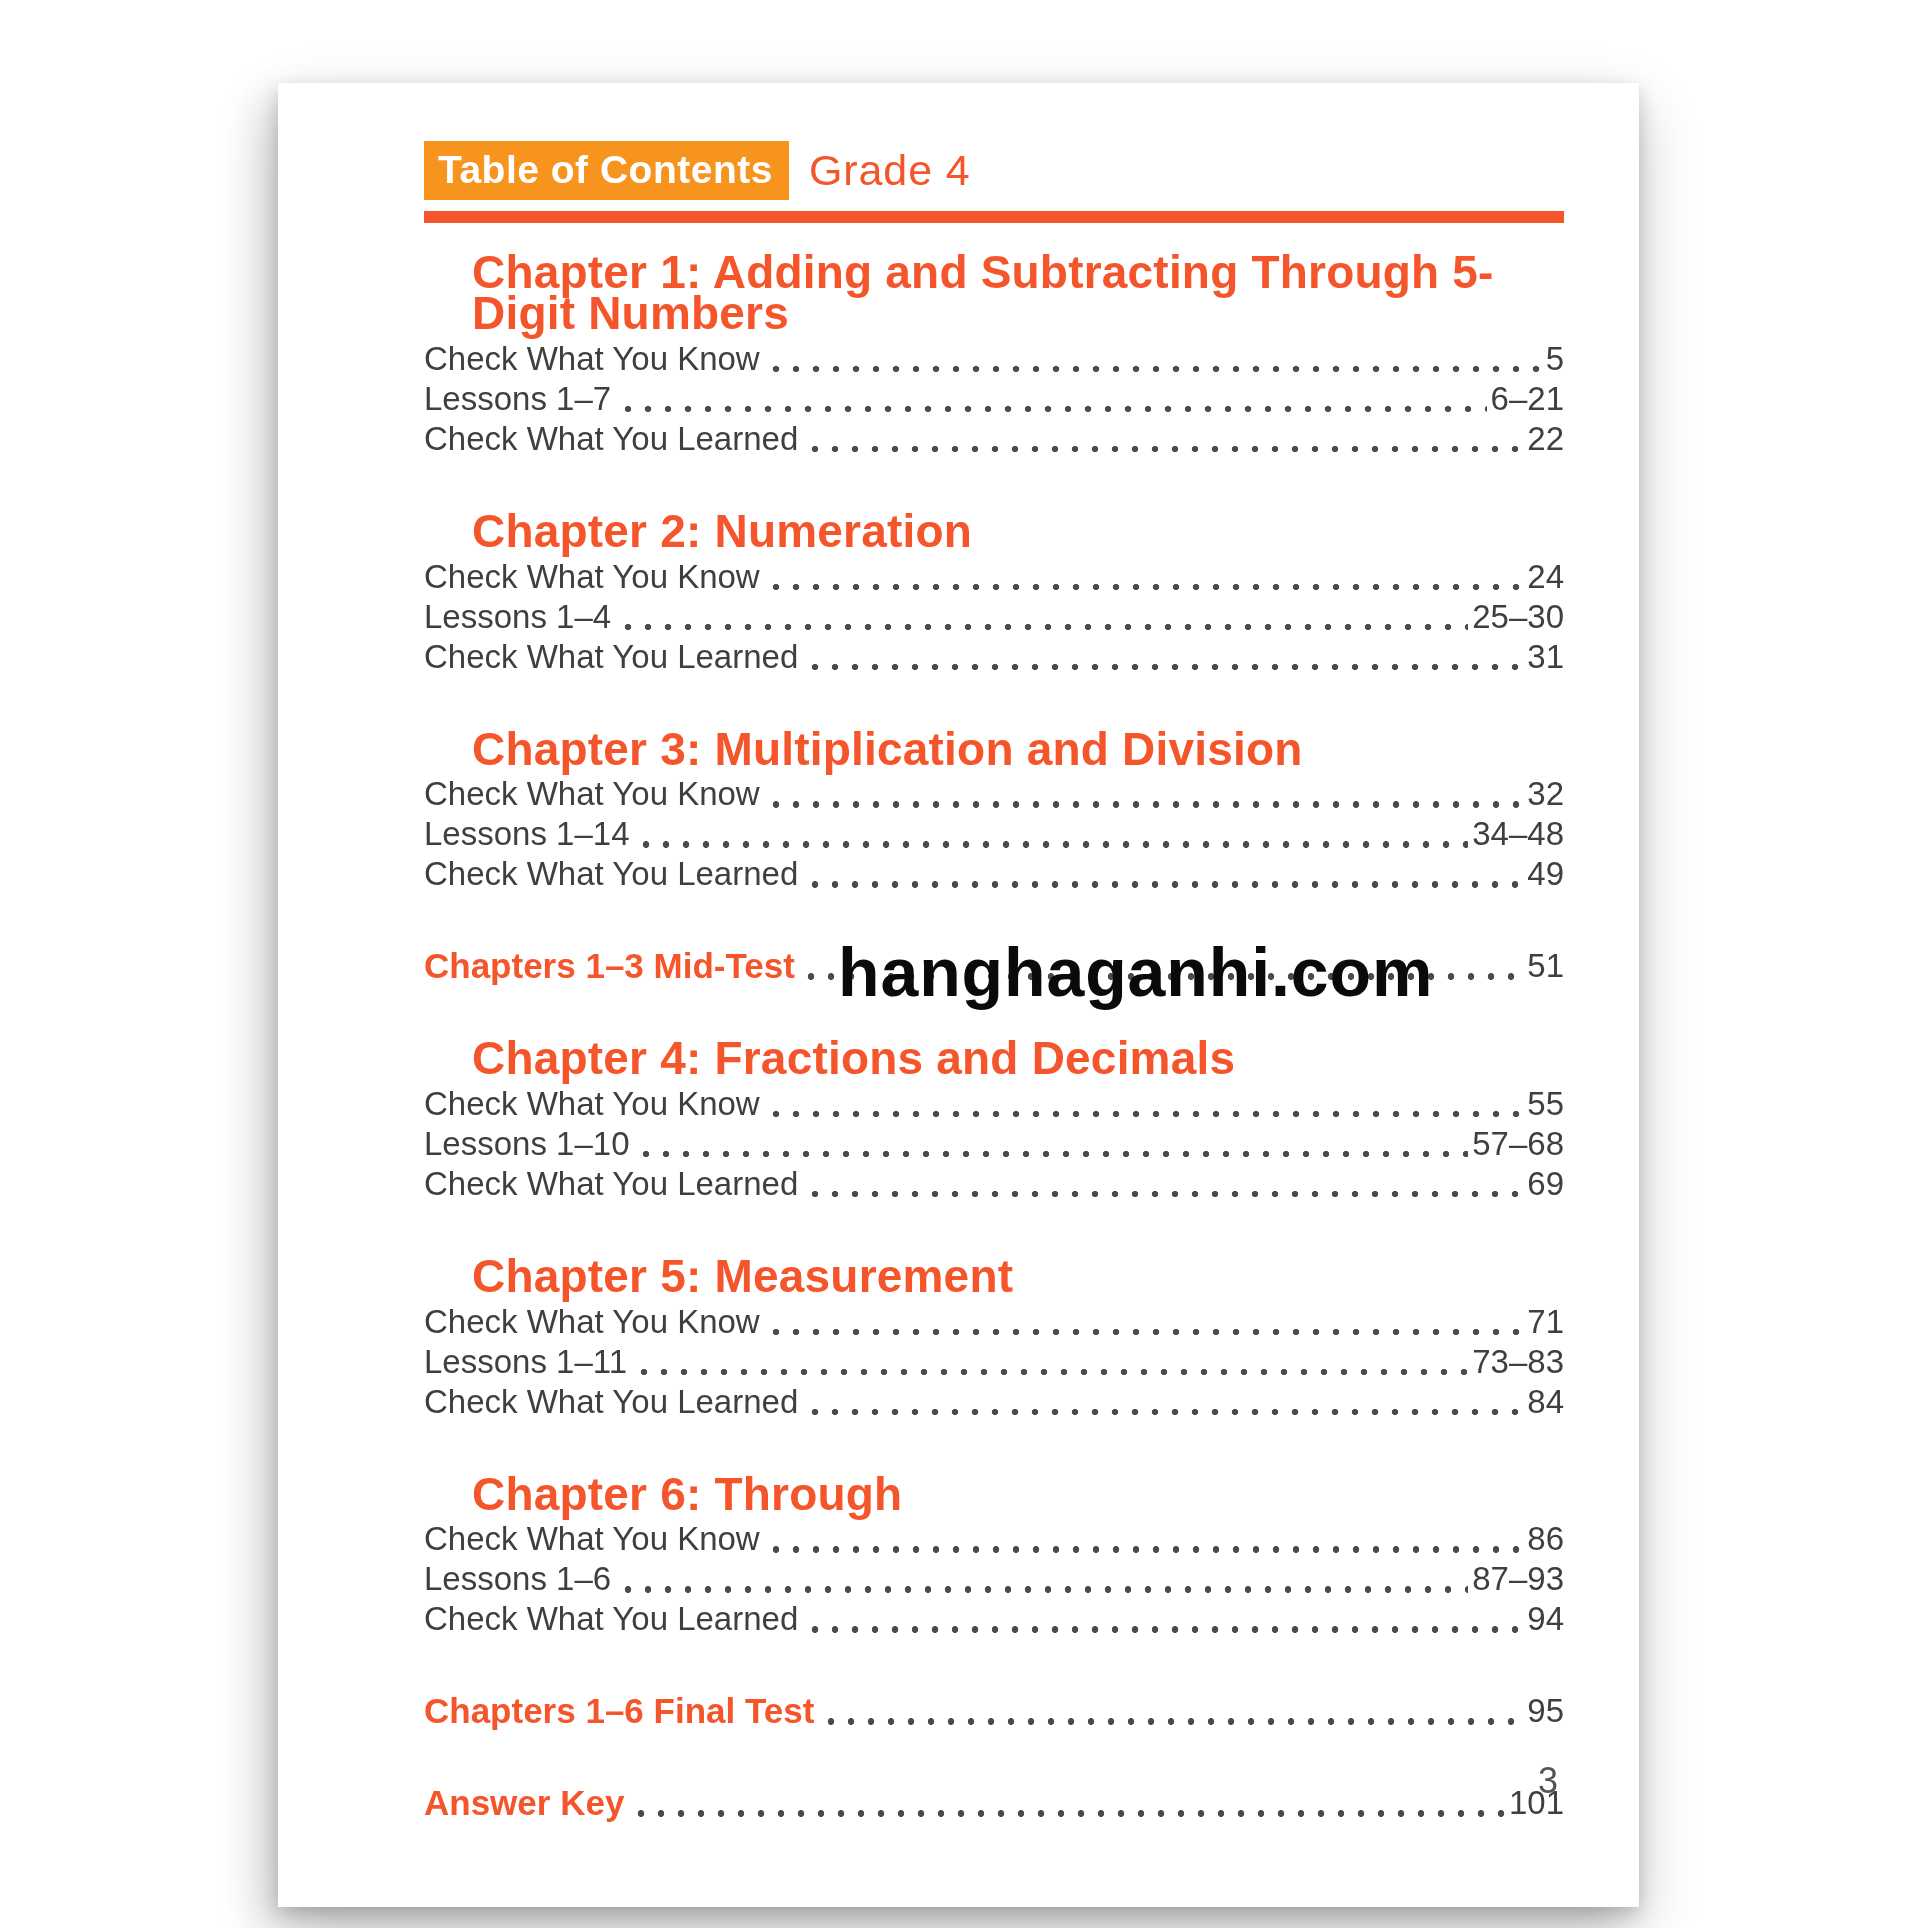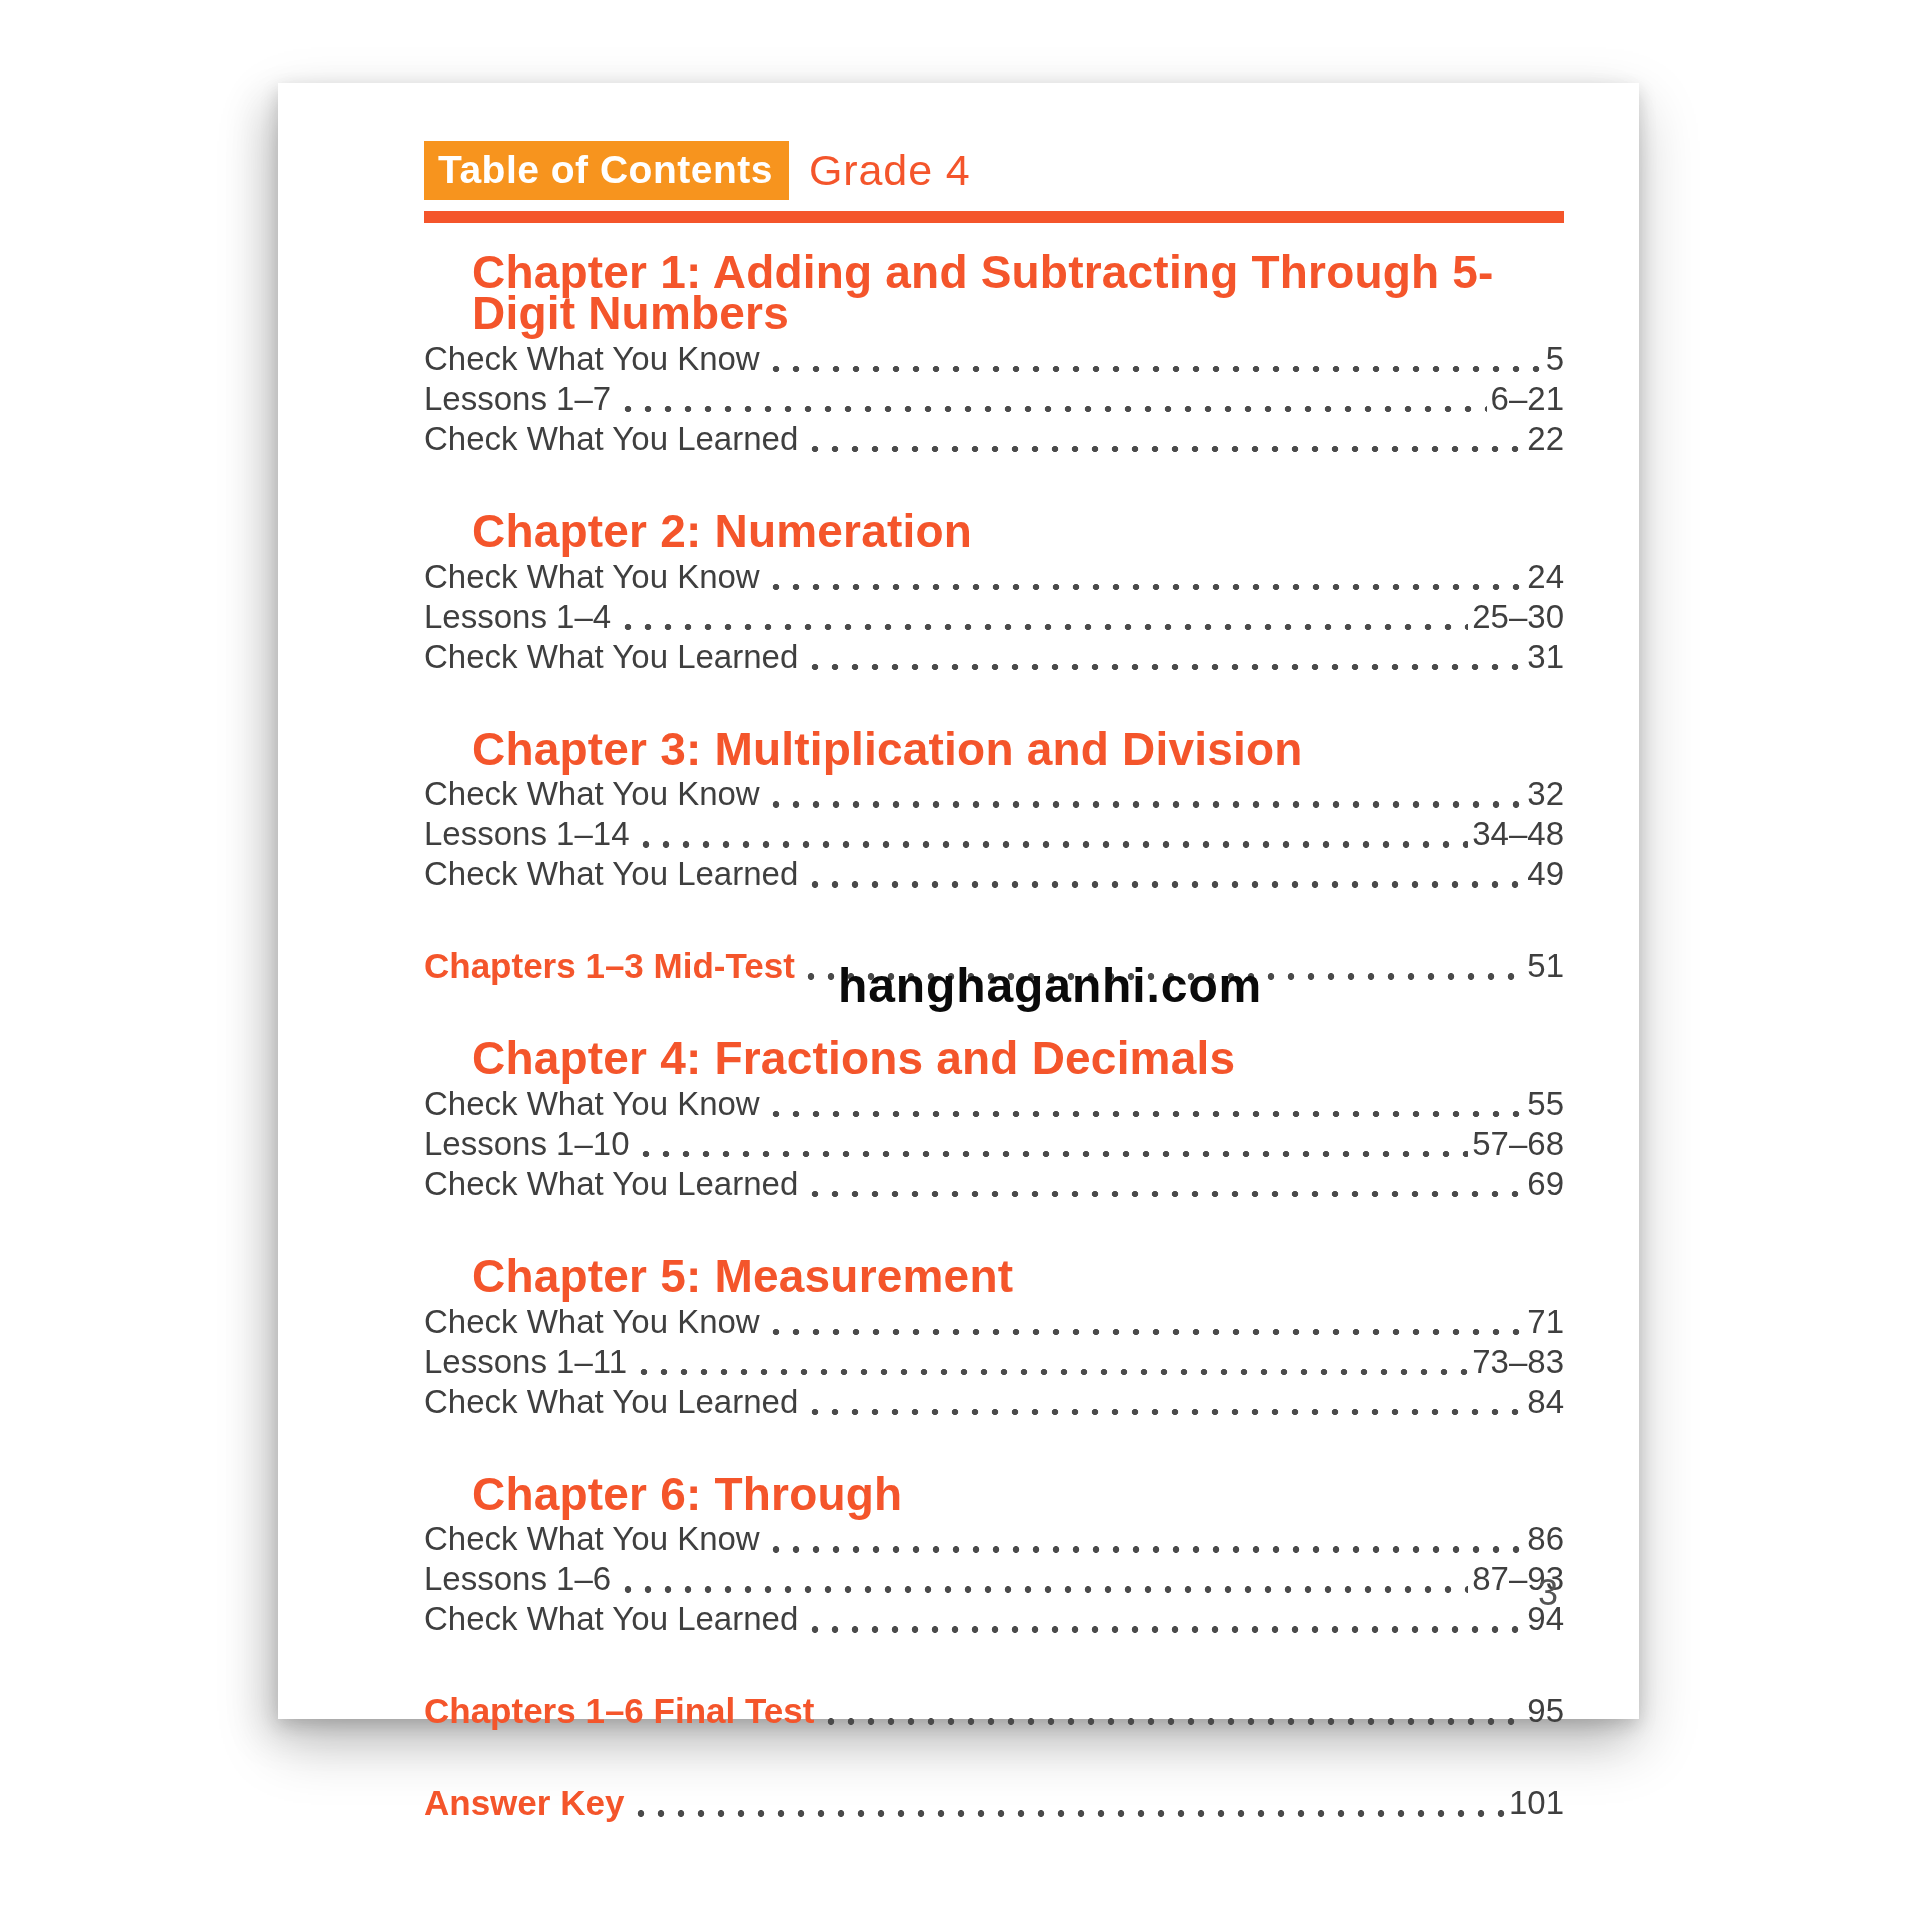--- a/index.html
+++ b/index.html
@@ -14,21 +14,21 @@
   html,body{width:1928px;height:1928px;}
   body{
     background:#ffffff;
     font-family:"Liberation Sans", sans-serif;
     position:relative;
     overflow:hidden;
   }
   .sheet{
     position:absolute;
     left:278px; top:83px;
-    width:1361px; height:1636px;
+    width:1361px; height:1824px;
     background:#ffffff;
     box-shadow:0 5.6px 17px rgba(0,0,0,.16), 0 24.5px 56px rgba(0,0,0,.22), -17px 17px 38px rgba(0,0,0,.10);
   }
   .content{
     position:relative;
     padding:58px 75px 0 146px;
     height:100%;
   }
   
   .header{
@@ -90,22 +90,22 @@
   .toc-row .pg{white-space:nowrap;}
   .toc-row.test{margin-bottom:52px;}
   .toc-row.test .label{
     color:var(--accent);
     font-weight:bold;
     font-size:35px;
   }
   
   .watermark{
     position:absolute;
-    left:560px; top:875px;
-    font-size:48px;
+    left:560px; top:850px;
+    font-size:68px;
     font-weight:bold;
     color:var(--watermark);
     letter-spacing:0.9px;
     white-space:nowrap;
   }
   
   .pagenum{
     position:absolute;
     right:81px; bottom:105px;
     font-size:36px;

